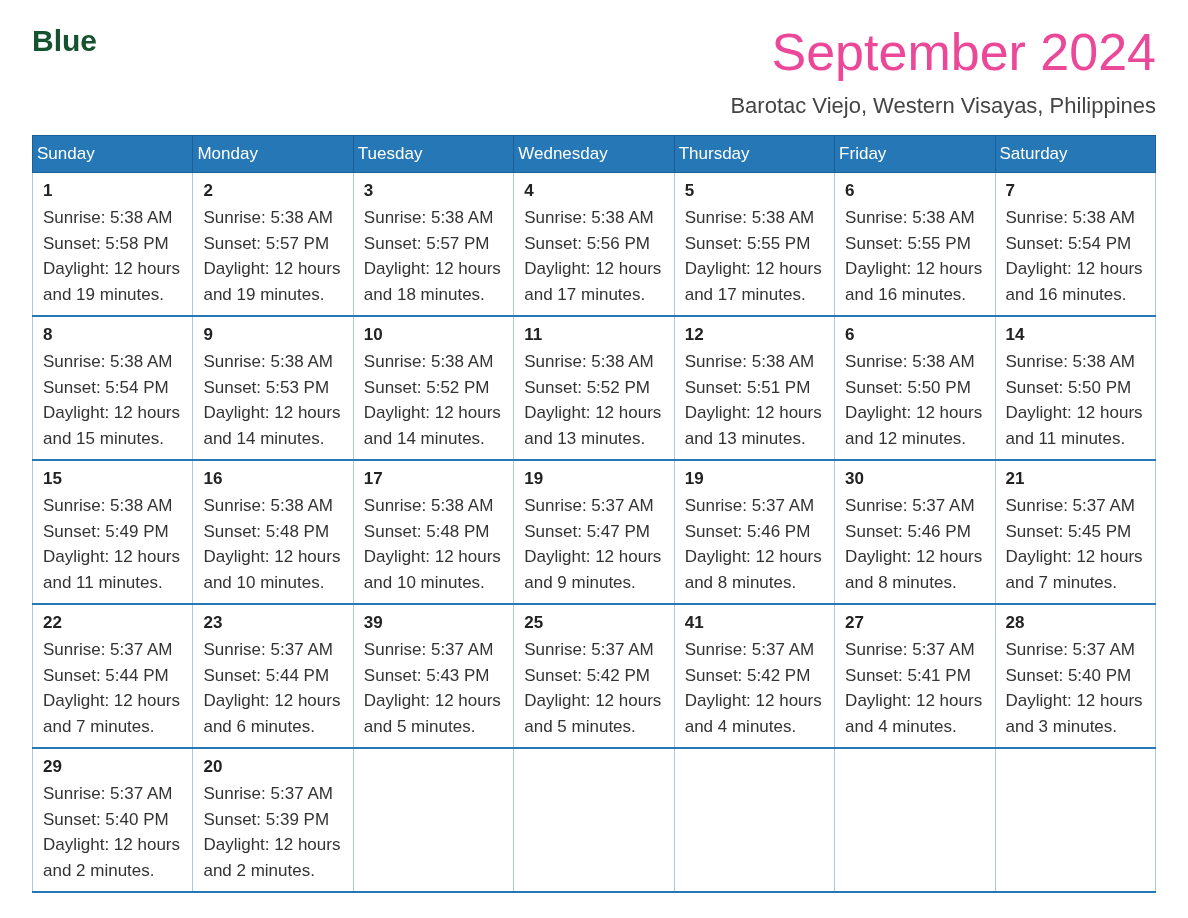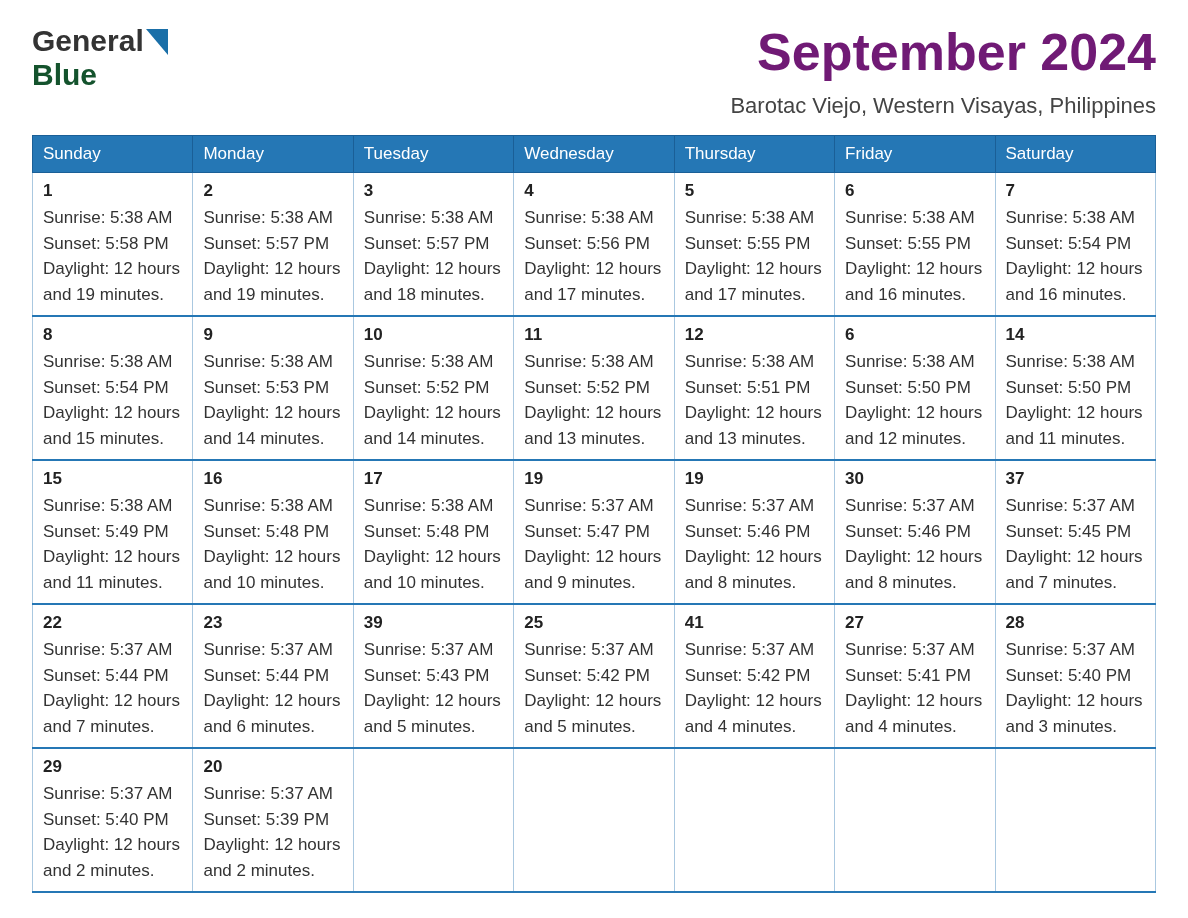--- a/index.html
+++ b/index.html
@@ -23,40 +23,40 @@
     }
     .logo-text-row {
       display: flex;
       align-items: center;
     }
     .title-block {
       text-align: right;
     }
     .month-title {
       font-size: 52px;
-      font-weight: bold;
-      color: #701a75;
+      font-weight: normal;
+      color: #ec4899;
       line-height: 1.1;
     }
     .location-title {
       font-size: 22px;
       color: #444;
       margin-top: 12px;
     }
     .calendar-table {
       width: 100%;
       border-collapse: collapse;
       margin-top: 16px;
     }
     .calendar-table thead tr th {
       background: #2577b5;
       color: #fff;
       font-size: 17px;
       font-weight: normal;
-      padding: 8px 10px;
+      padding: 8px 4px;
       text-align: left;
       border: 1px solid #1a5f97;
     }
     .calendar-table tbody tr td {
       vertical-align: top;
       padding: 8px 10px;
       border: 1px solid #aac8e0;
       font-size: 13px;
       color: #333;
       background: #fff;
@@ -79,26 +79,20 @@
     }
     .calendar-table tbody tr {
       border-bottom: 2px solid #2577b5;
     }
   </style>
 </head>
 <body>
 
 <div class="header-row">
   <div class="logo">
-    <div class="logo-text-row">
-      <span style="font-size:30px;font-weight:bold;color:#333;">General</span>
-      <svg width="22" height="26" viewBox="0 0 22 26" style="margin-left:2px;margin-top:2px;">
-        <polygon points="0,0 22,0 22,26" fill="#1a6fa8"></polygon>
-      </svg>
-    </div>
     <div>
       <span style="font-size:30px;font-weight:bold;color:#14532d;">Blue</span>
     </div>
   </div>
   <div class="title-block">
     <div class="month-title">September 2024</div>
     <div class="location-title">Barotac Viejo, Western Visayas, Philippines</div>
   </div>
 </div>
 
@@ -194,21 +188,21 @@
         </td>
         <td>
           <div class="day-number">19</div>
           <div class="day-info">Sunrise: 5:37 AM<br>Sunset: 5:46 PM<br>Daylight: 12 hours and 8 minutes.</div>
         </td>
         <td>
           <div class="day-number">30</div>
           <div class="day-info">Sunrise: 5:37 AM<br>Sunset: 5:46 PM<br>Daylight: 12 hours and 8 minutes.</div>
         </td>
         <td>
-          <div class="day-number">37</div>
+          <div class="day-number">21</div>
           <div class="day-info">Sunrise: 5:37 AM<br>Sunset: 5:45 PM<br>Daylight: 12 hours and 7 minutes.</div>
         </td>
       </tr>
       <tr>
         <td>
           <div class="day-number">22</div>
           <div class="day-info">Sunrise: 5:37 AM<br>Sunset: 5:44 PM<br>Daylight: 12 hours and 7 minutes.</div>
         </td>
         <td>
           <div class="day-number">23</div>

